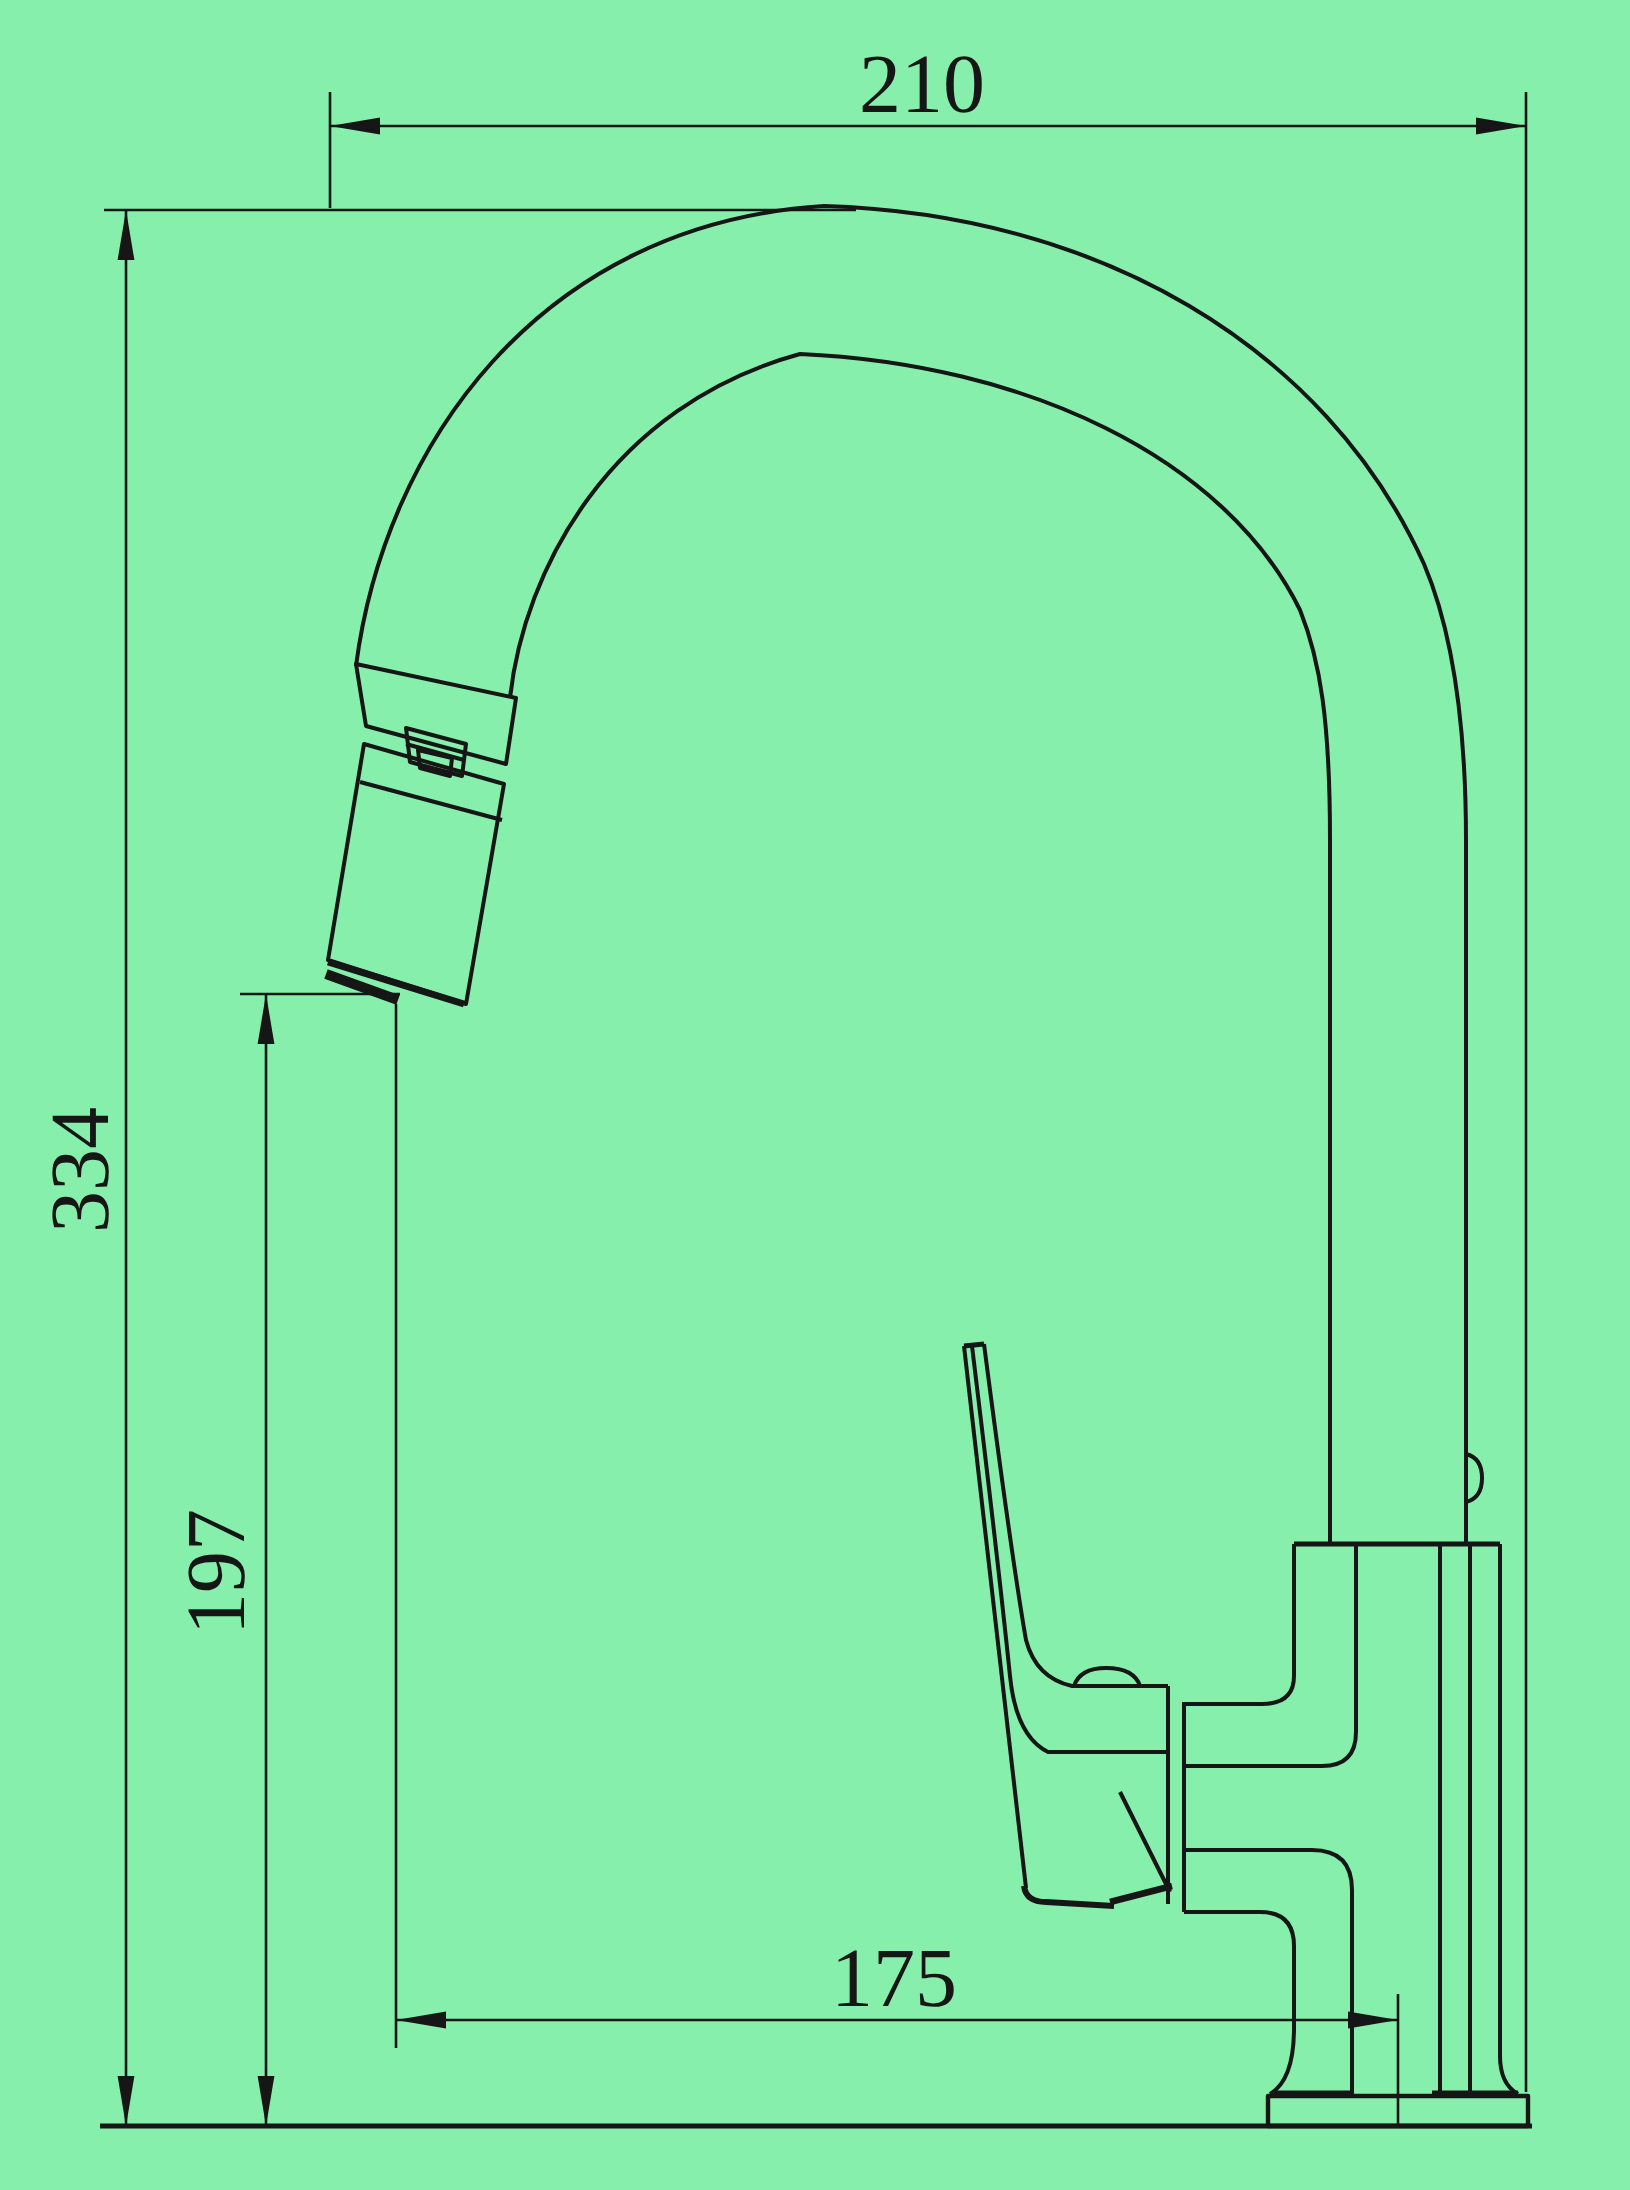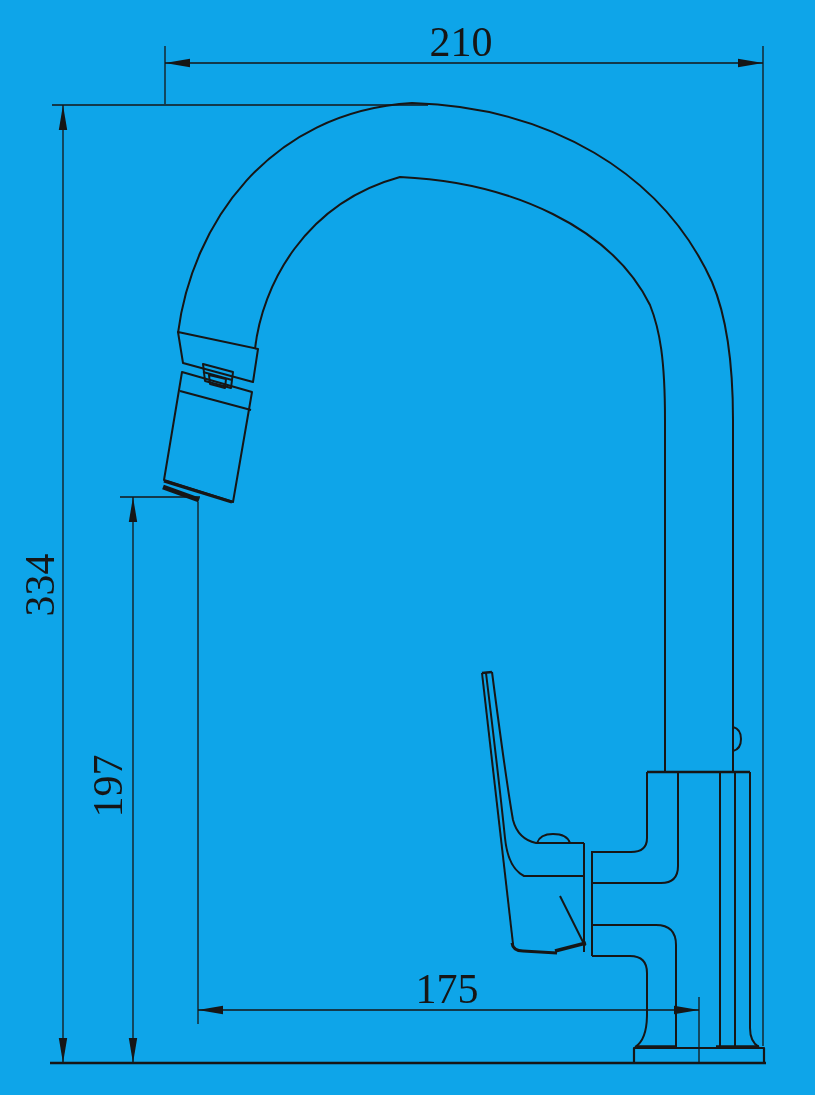--- a/index.html
+++ b/index.html
@@ -1,16 +1,16 @@
 <!DOCTYPE html>
 <html><head>
 <meta charset="utf-8">
 <style>
   html,body{margin:0;padding:0;background:#ffffff;}
-  .stage{position:relative;width:815px;height:1095px;background:#0ea5e9;overflow:hidden;}
+  .stage{position:relative;width:815px;height:1095px;background:#86efac;overflow:hidden;}
   svg{display:block;}
   .art{fill:none;stroke:#161616;stroke-width:2;stroke-linejoin:round;stroke-linecap:butt;}
   .art-thick{fill:none;stroke:#161616;stroke-width:3.4;stroke-linecap:butt;}
   .dimline{fill:none;stroke:#161616;stroke-width:1.3;stroke-linecap:butt;}
   .arrow{fill:#161616;stroke:none;}
   .dimtext{font-family:"Liberation Serif","DejaVu Serif",serif;font-size:42px;fill:#161616;}
 </style>
 </head>
 <body>
 

